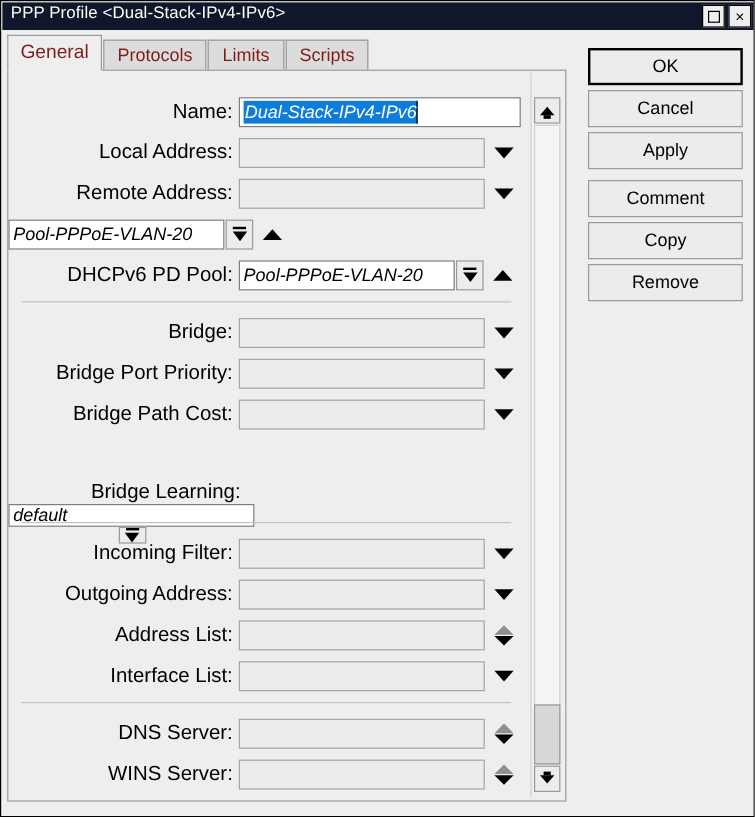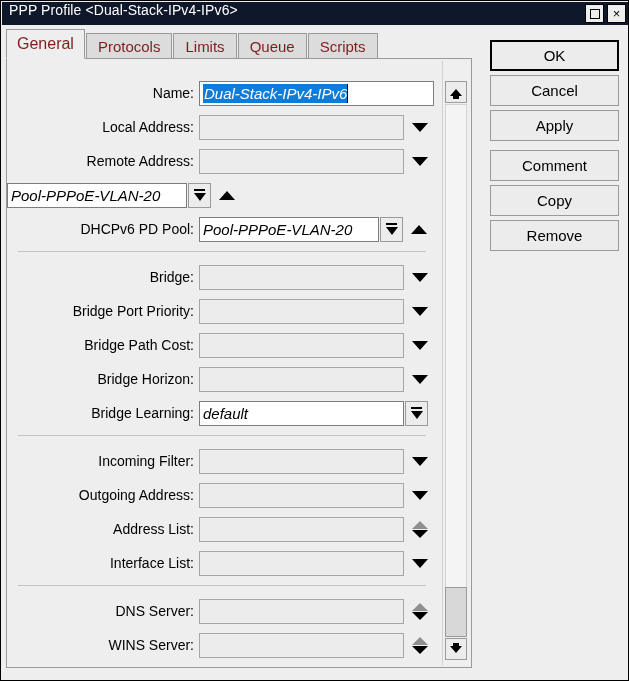--- a/index.html
+++ b/index.html
@@ -112,21 +112,21 @@
   .row {
     position: absolute;
     left: 0;
     height: 26px;
     display: flex;
     align-items: center;
   }
   .lbl {
     width: 192px;
     text-align: right;
-    font-size: 14px;
+    font-size: 17px;
     color: #000;
     padding-right: 5px;
     box-sizing: border-box;
     white-space: nowrap;
   }
   .field {
     height: 25px;
     box-sizing: border-box;
     border: 1px solid #a6a6a6;
     background: #ececec;
@@ -335,23 +335,20 @@
 
   <div id="tabstrip">
       <div class="tab active">
         <span>General</span>
       </div>
       <div class="tab">
         <span>Protocols</span>
       </div>
       <div class="tab">
         <span>Limits</span>
-      </div>
-      <div class="tab">
-        <span>Queue</span>
       </div>
       <div class="tab">
         <span>Scripts</span>
       </div>
     </div>
 
   <div id="formpanel">
     <div id="formpanel-inner">
         <div class="row" style="top: 21px;">
           <div class="lbl">Name:</div>
@@ -423,30 +420,21 @@
         </div>
         <div class="row" style="top: 273px;">
           <div class="lbl">Bridge Path Cost:</div>
           <div class="field w205">
             <span></span>
           </div>
           <span class="adorn">
             <span class="tri-down"></span>
           </span>
         </div>
-        <div class="row" style="top: 307px;">
-          <div class="lbl">Bridge Horizon:</div>
-          <div class="field w205">
-            <span></span>
-          </div>
-          <span class="adorn">
-            <span class="tri-down"></span>
-          </span>
-        </div>
-        <div class="row" style="top: 341px;">
+        <div class="row" style="top: 341px; flex-direction: column;">
           <div class="lbl">Bridge Learning:</div>
           <div class="field w205 white">
             <span>default</span>
           </div>
           <span class="pickbtn">
             <span class="bar"></span>
             <span class="arr"></span>
           </span>
         </div>
         <div class="sep" style="top: 376px;"></div>

